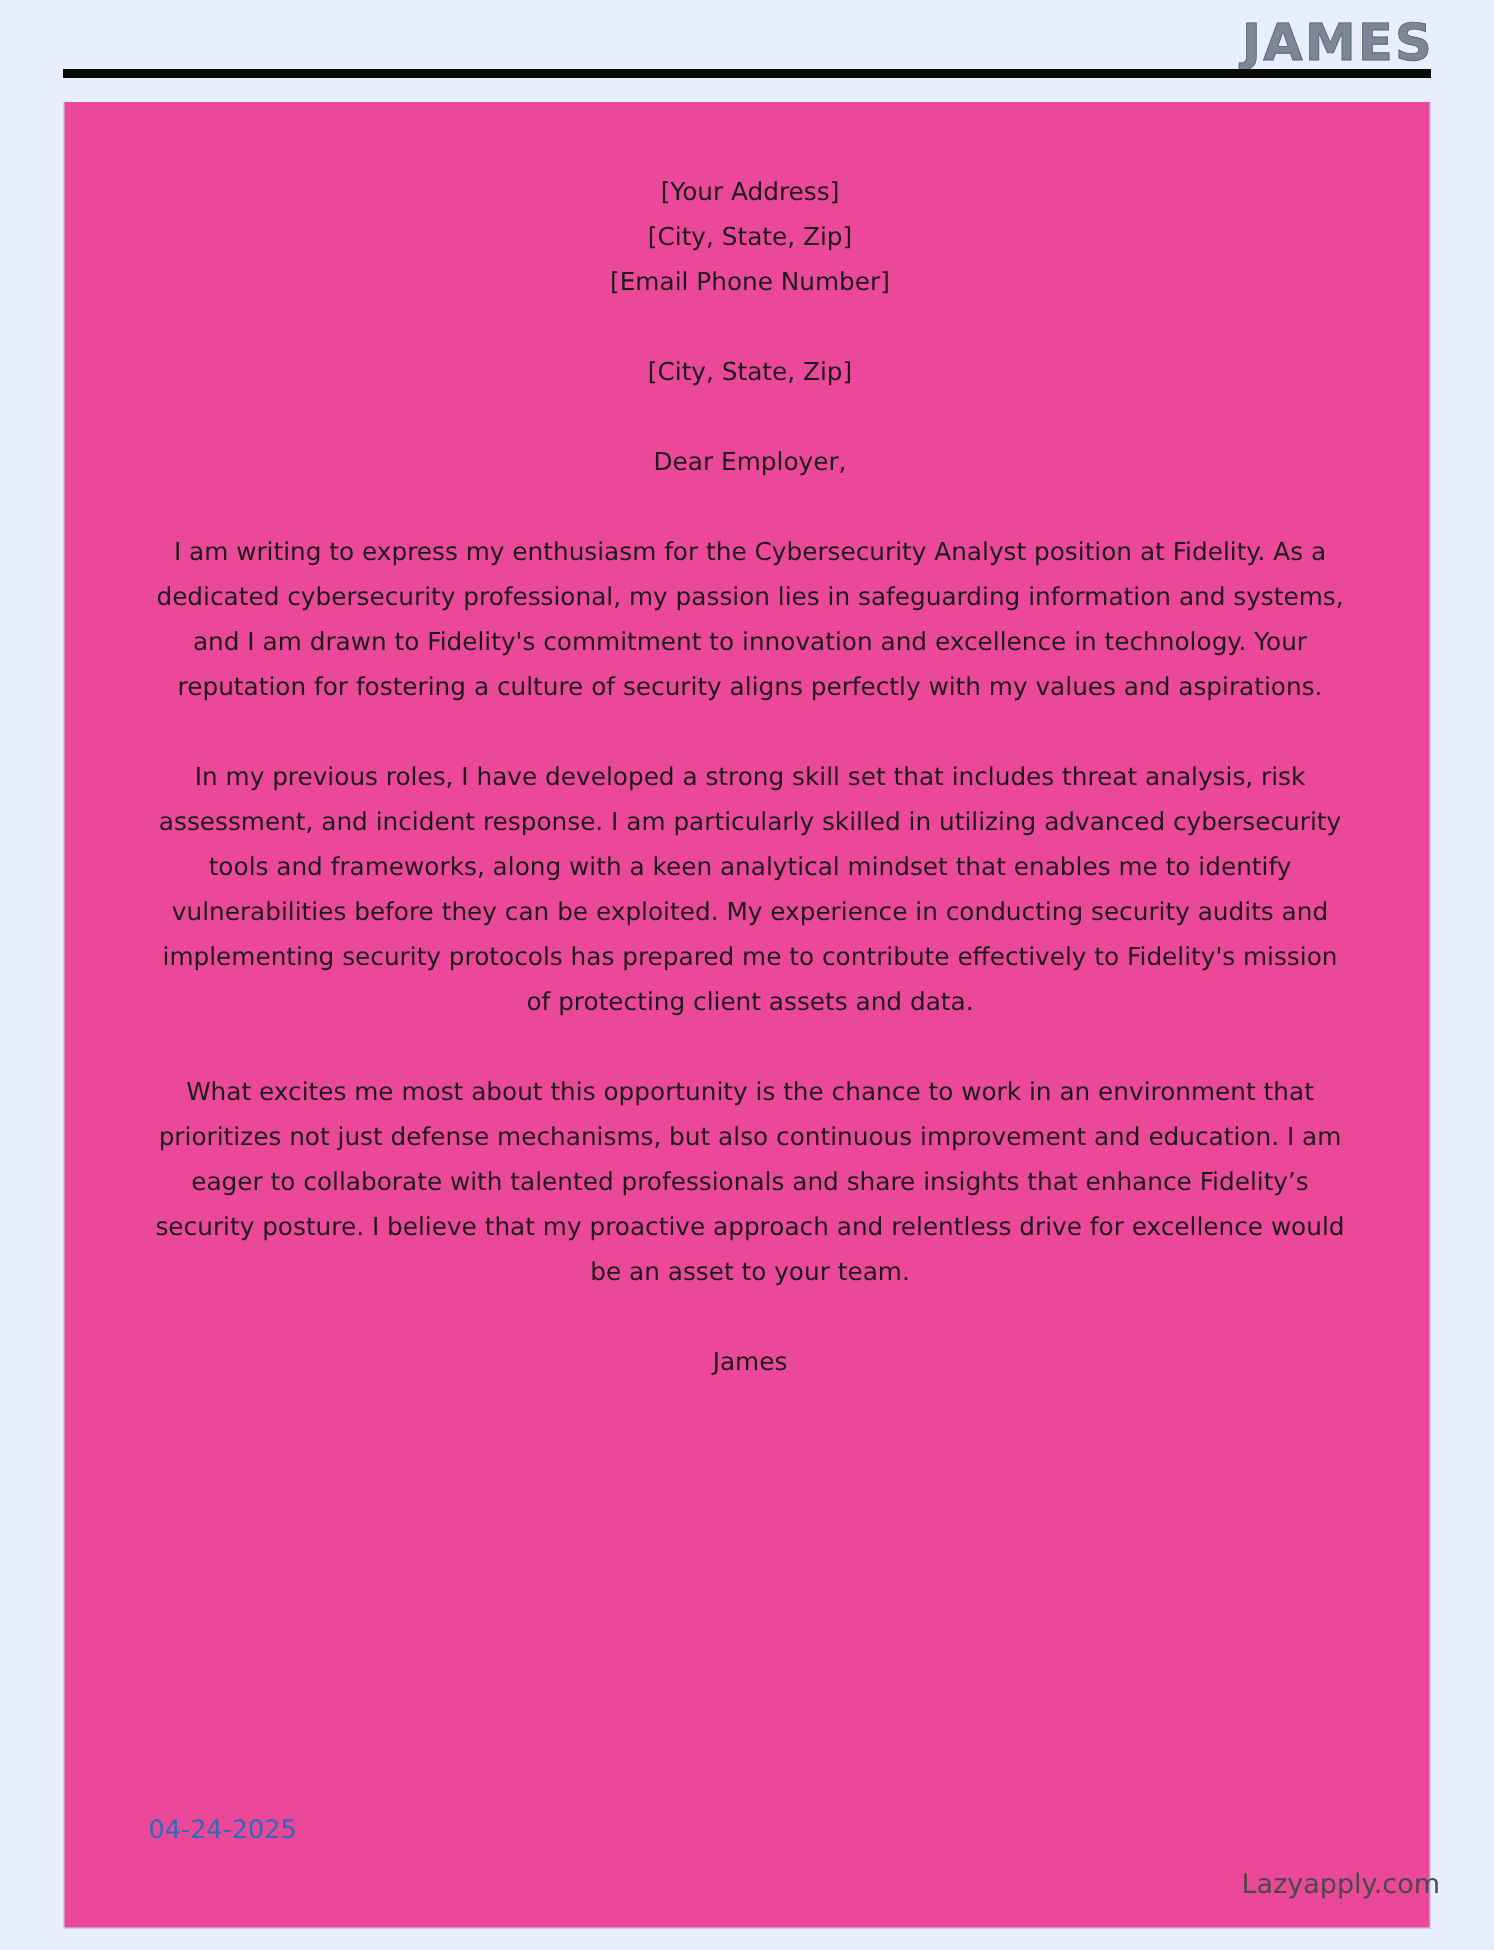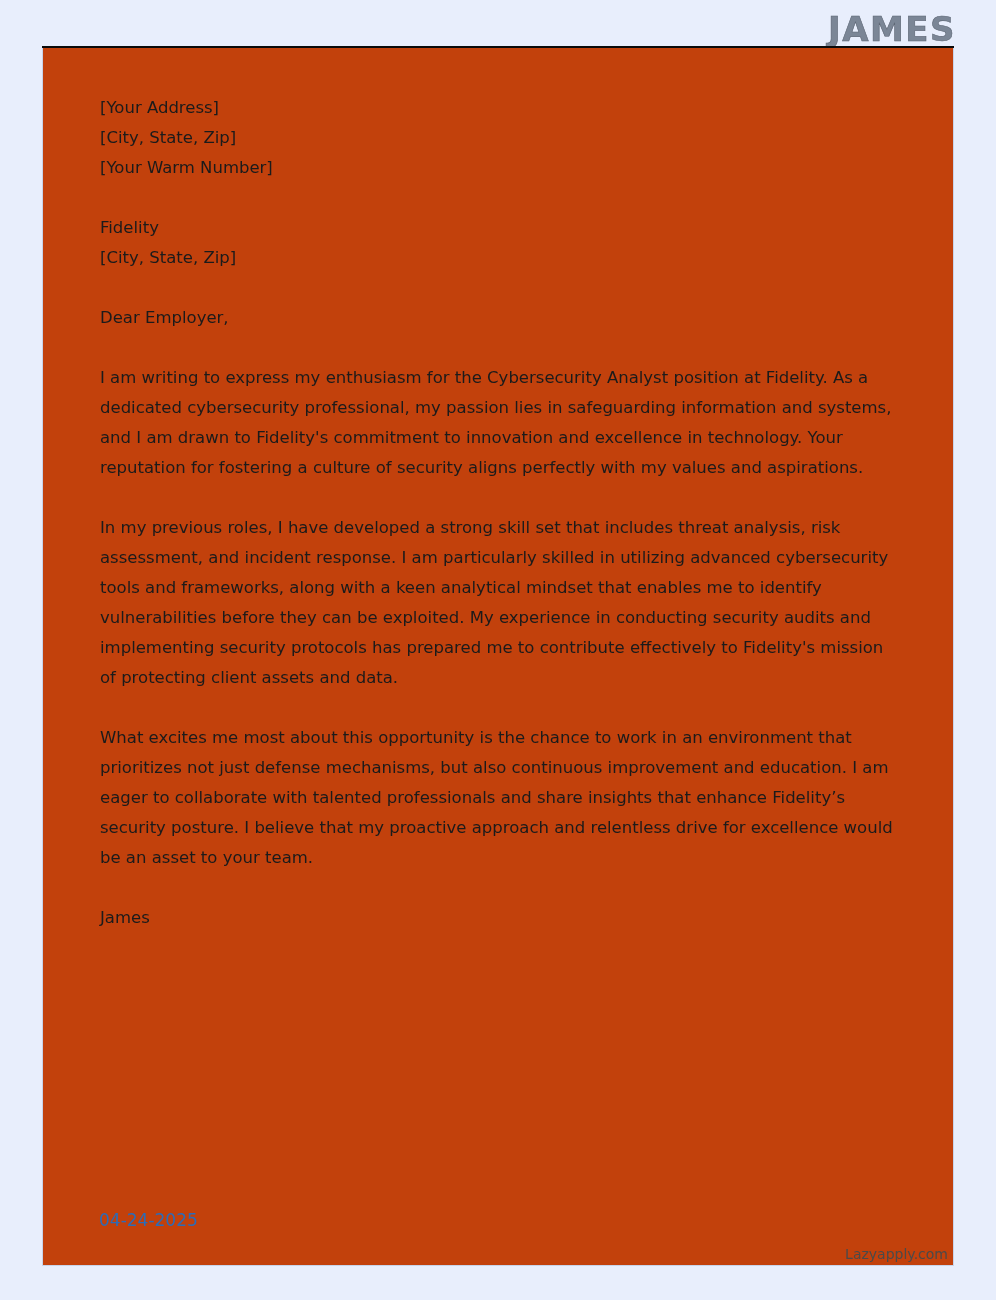--- a/index.html
+++ b/index.html
@@ -12,20 +12,21 @@
     background: #e8eefc;
     font-family: "DejaVu Sans", sans-serif;
     overflow: hidden;
   }
   .page {
     position: relative;
     width: 996px;
     height: 1112px;
     background: #e8eefc;
     box-sizing: border-box;
+    text-align: center;
   }
   .header {
     position: absolute;
     top: 0;
     left: 0;
     width: 996px;
     height: 50px;
     display: flex;
     align-items: flex-end;
     justify-content: flex-end;
@@ -45,25 +46,25 @@
   .rule {
     position: absolute;
     top: 46px;
     left: 42px;
     width: 912px;
     height: 6px;
     background: #0a0a0a;
   }
   .sheet {
     position: absolute;
-    top: 48px;
+    top: 68px;
     left: 42px;
     width: 912px;
     height: 1218px;
-    background: #c2410c;
+    background: #ec4899;
     border: 1px solid #c8d4ea;
     border-top: none;
     box-sizing: border-box;
   }
   .body-text {
     position: absolute;
     top: 45px;
     left: 57px;
     width: 800px;
     font-size: 16.5px;
@@ -80,44 +81,44 @@
   .footer-date {
     position: absolute;
     left: 99px;
     top: 1210px;
     font-size: 17px;
     color: #2b6cb8;
     font-family: "DejaVu Sans", sans-serif;
   }
   .footer-brand {
     position: absolute;
-    right: 48px;
+    right: 36px;
     top: 1246px;
-    font-size: 14px;
+    font-size: 18px;
     color: #4a4a4a;
     font-family: "DejaVu Sans", sans-serif;
   }
 </style>
 </head>
 <body>
 
 <div class="page">
 
   <div class="header">
     <div class="header-name">JAMES</div>
   </div>
 
   <div class="rule"></div>
 
   <div class="sheet">
     <div class="body-text">
 
-      <div class="blk"><span class="addr-line">[Your Address]</span><span class="addr-line">[City, State, Zip]</span><span class="addr-line">[Your Warm Number]</span></div>
+      <div class="blk"><span class="addr-line">[Your Address]</span><span class="addr-line">[City, State, Zip]</span><span class="addr-line">[Email Phone Number]</span></div>
 
-      <div class="blk"><span class="addr-line">Fidelity</span><span class="addr-line">[City, State, Zip]</span></div>
+      <div class="blk"><span class="addr-line">[City, State, Zip]</span></div>
 
       <div class="blk">Dear Employer,</div>
 
       <div class="blk">I am writing to express my enthusiasm for the Cybersecurity Analyst position at Fidelity. As a dedicated cybersecurity professional, my passion lies in safeguarding information and systems, and I am drawn to Fidelity's commitment to innovation and excellence in technology. Your reputation for fostering a culture of security aligns perfectly with my values and aspirations.</div>
       <div class="blk">In my previous roles, I have developed a strong skill set that includes threat analysis, risk assessment, and incident response. I am particularly skilled in utilizing advanced cybersecurity tools and frameworks, along with a keen analytical mindset that enables me to identify vulnerabilities before they can be exploited. My experience in conducting security audits and implementing security protocols has prepared me to contribute effectively to Fidelity's mission of protecting client assets and data.</div>
       <div class="blk">What excites me most about this opportunity is the chance to work in an environment that prioritizes not just defense mechanisms, but also continuous improvement and education. I am eager to collaborate with talented professionals and share insights that enhance Fidelity’s security posture. I believe that my proactive approach and relentless drive for excellence would be an asset to your team.</div>
 
       <div class="blk">James</div>
 
     </div>

